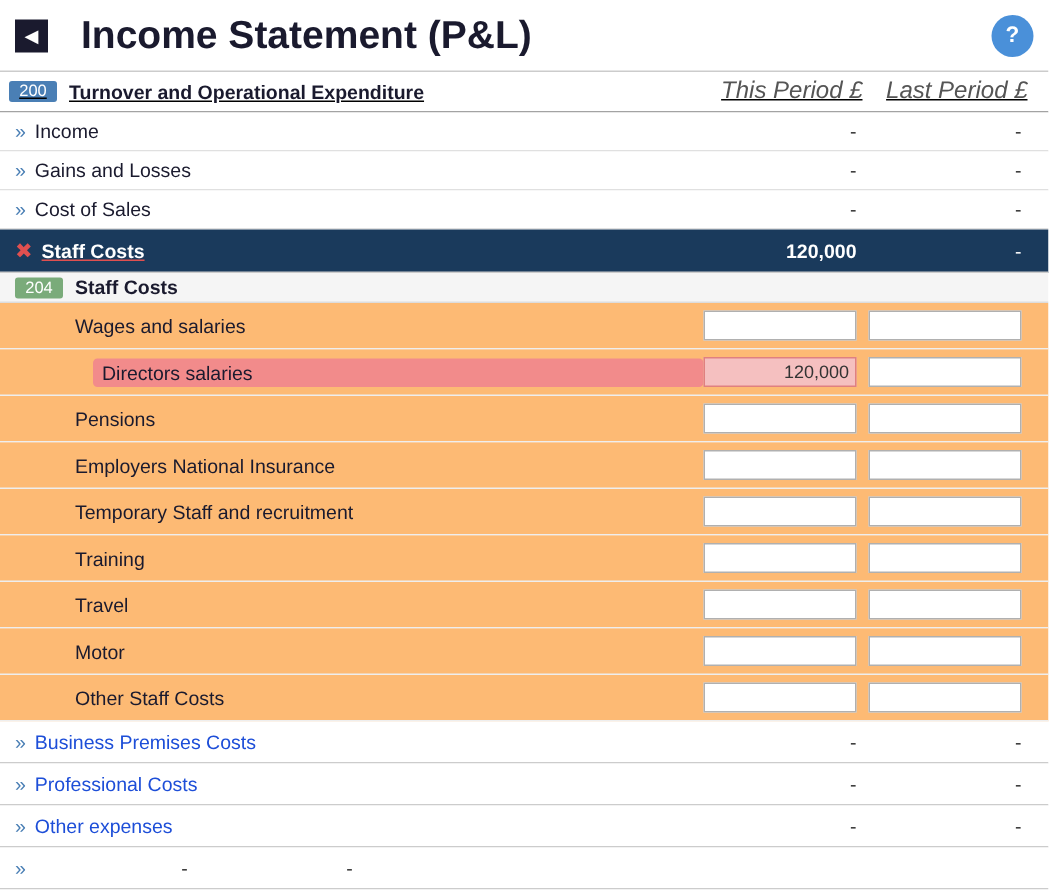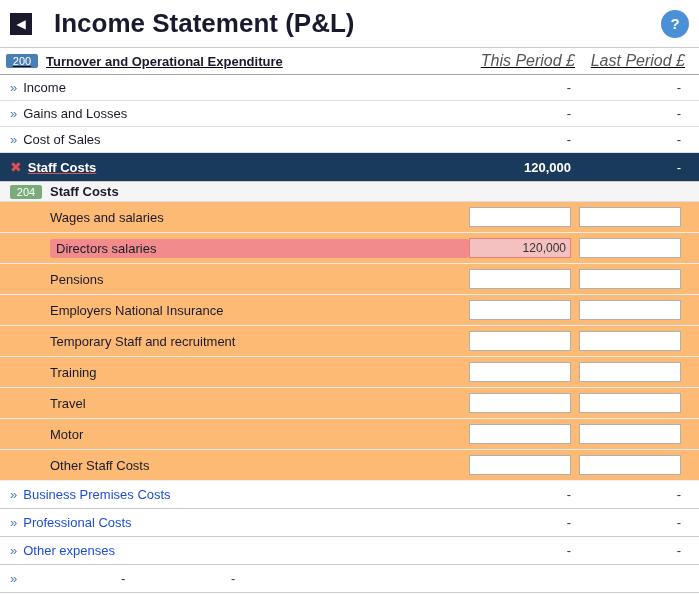--- a/index.html
+++ b/index.html
@@ -166,20 +166,21 @@
     }
     .data-row .label {
       flex: 1;
       color: #1a1a2e;
     }
     .data-row.highlighted .label {
       background: #f28b8b;
       padding: 2px 6px;
       border-radius: 3px;
       display: inline-block;
+      margin-left: 12px;
     }
     .input-cell {
       width: 110px;
       padding-right: 8px;
     }
     .input-cell input {
       width: 100%;
       border: 1px solid #b0b0b0;
       padding: 2px 4px;
       text-align: right;

